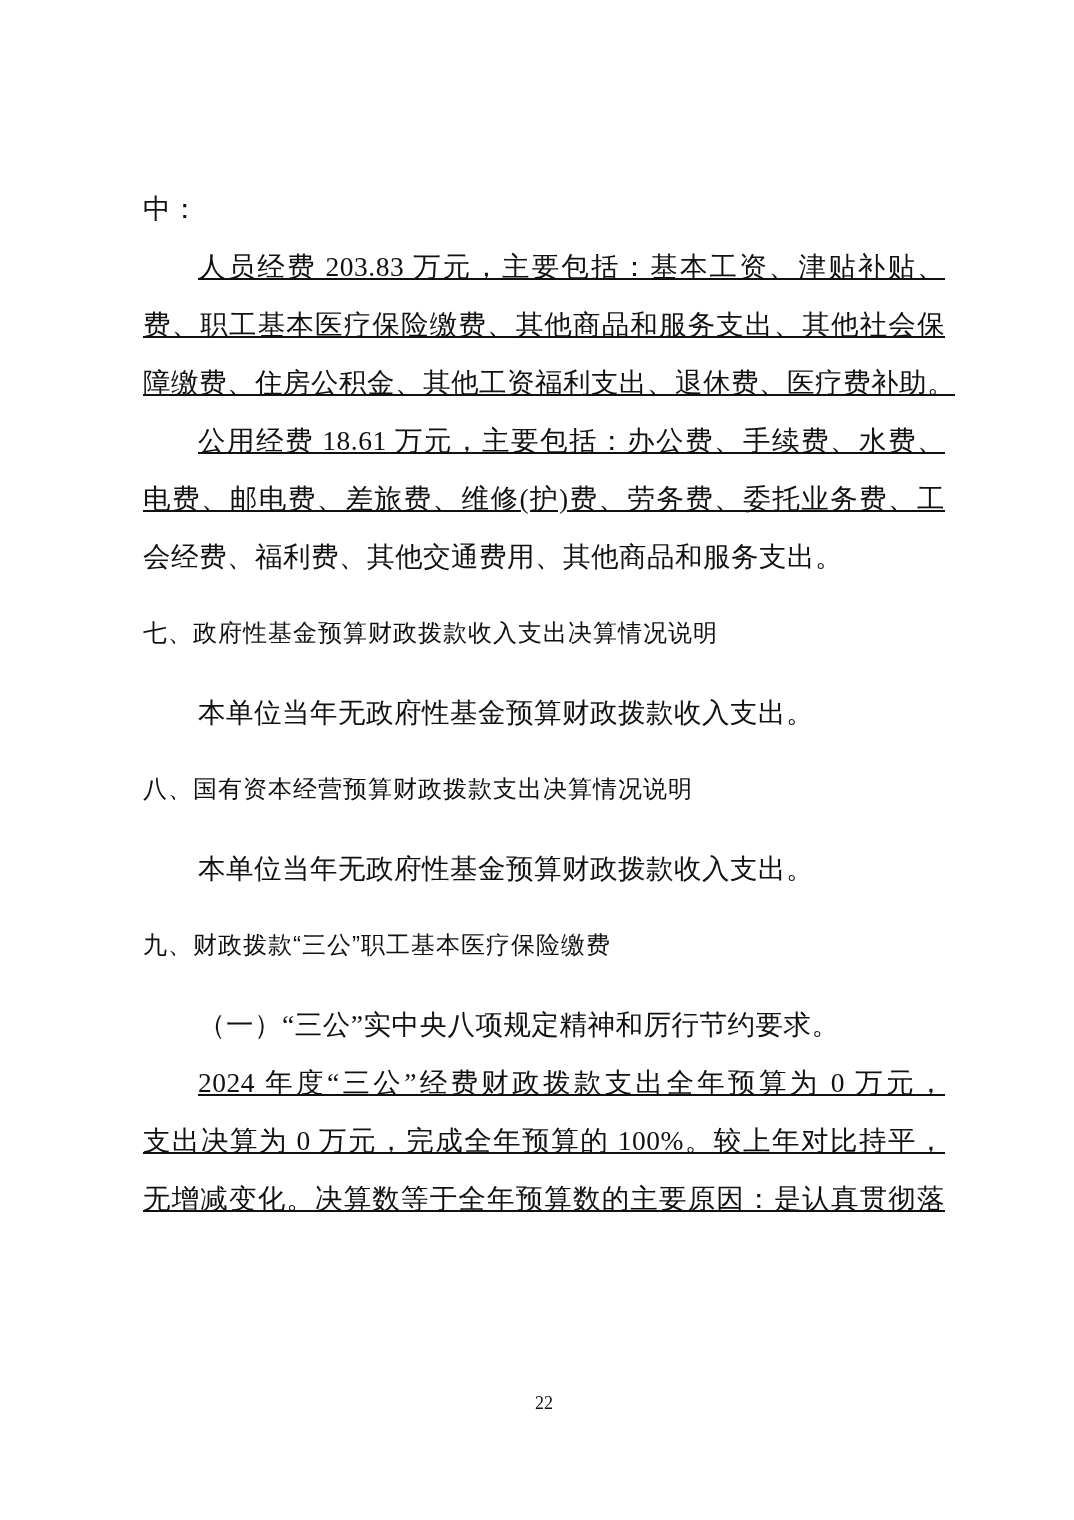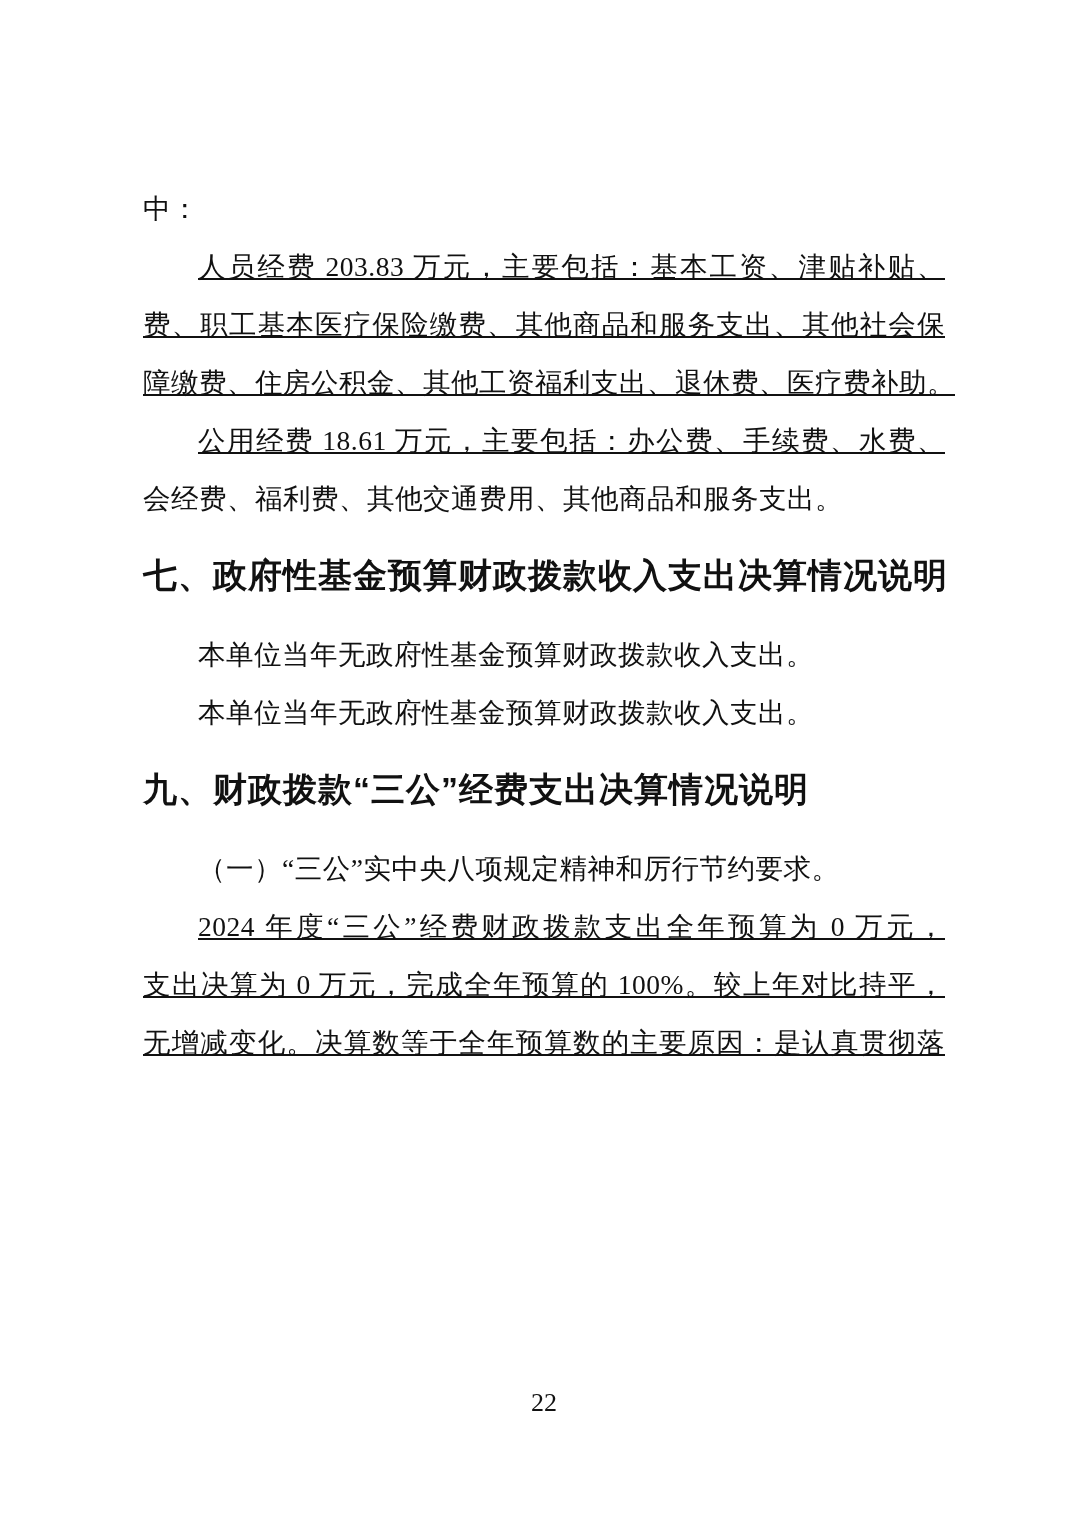--- a/index.html
+++ b/index.html
@@ -34,52 +34,54 @@
     letter-spacing: 0.5px;
   }
   .line.justify {
     text-align: justify;
     text-align-last: justify;
     text-justify: inter-ideograph;
     text-decoration: underline;
   }
   .line.heading {
     font-family: "Liberation Sans", "DejaVu Sans", sans-serif;
-    font-weight: bold;
-    font-size: 34px;
+    font-weight: normal;
+    font-size: 24px;
     height: 58px;
     line-height: 58px;
     margin: 18px 0 22px 0;
     letter-spacing: 1px;
   }
   .page-number {
     position: absolute;
     left: 143px;
     top: 1388px;
     width: 802px;
     text-align: center;
-    font-size: 26px;
+    font-size: 18px;
     line-height: 30px;
     color: #111111;
   }
 </style>
 </head>
 <body>
 
 <div class="page">
   <div class="content" id="content">
       <div class="line">中：</div>
       <div class="line justify" style="text-indent: 2em;">人员经费 203.83 万元，主要包括：基本工资、津贴补贴、</div>
       <div class="line justify">费、职工基本医疗保险缴费、其他商品和服务支出、其他社会保</div>
       <div class="line justify">障缴费、住房公积金、其他工资福利支出、退休费、医疗费补助。</div>
       <div class="line justify" style="text-indent: 2em;">公用经费 18.61 万元，主要包括：办公费、手续费、水费、</div>
+      <div class="line justify">电费、邮电费、差旅费、维修(护)费、劳务费、委托业务费、工</div>
       <div class="line">会经费、福利费、其他交通费用、其他商品和服务支出。</div>
       <div class="line heading">七、政府性基金预算财政拨款收入支出决算情况说明</div>
       <div class="line" style="text-indent: 2em;">本单位当年无政府性基金预算财政拨款收入支出。</div>
+      <div class="line heading">八、国有资本经营预算财政拨款支出决算情况说明</div>
       <div class="line" style="text-indent: 2em;">本单位当年无政府性基金预算财政拨款收入支出。</div>
-      <div class="line heading">九、财政拨款“三公”经费支出决算情况说明</div>
+      <div class="line heading">九、财政拨款“三公”职工基本医疗保险缴费</div>
       <div class="line" style="text-indent: 2em;">（一）“三公”实中央八项规定精神和厉行节约要求。</div>
       <div class="line justify" style="text-indent: 2em;">2024 年度“三公”经费财政拨款支出全年预算为 0 万元，</div>
       <div class="line justify">支出决算为 0 万元，完成全年预算的 100%。较上年对比持平，</div>
       <div class="line justify">无增减变化。决算数等于全年预算数的主要原因：是认真贯彻落</div>
     </div>
   <div class="page-number">22</div>
 </div>
 
 </body></html>

